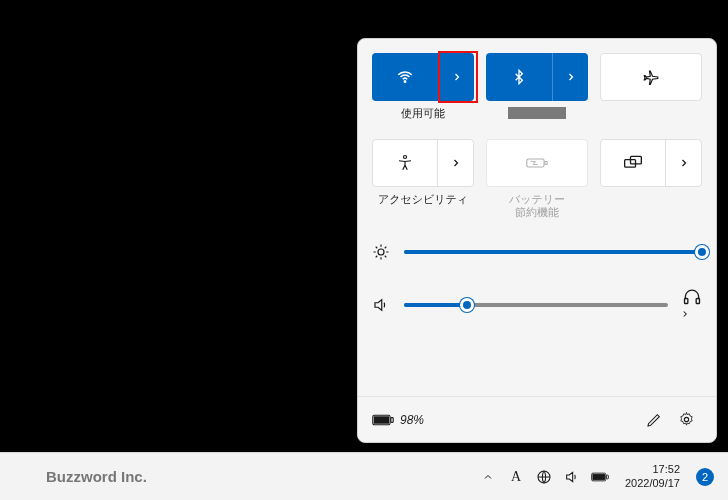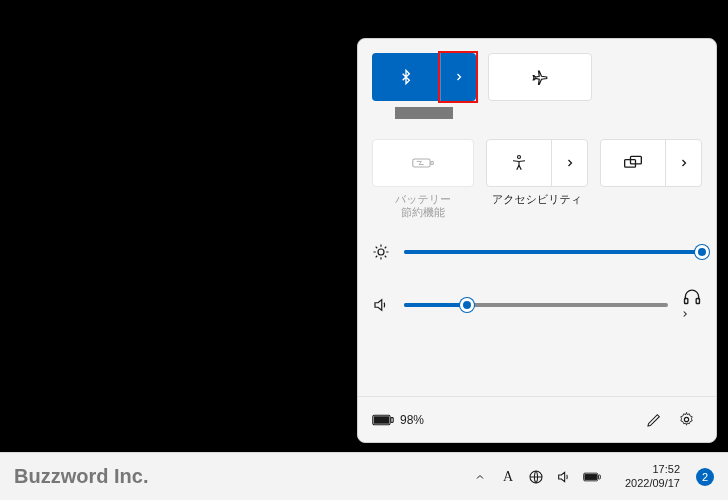--- a/index.html
+++ b/index.html
@@ -22,41 +22,59 @@
   .tile-off .tile-side, .tile-disabled .tile-side { border-left: 1px solid #e0e0e0; }
   .tile-label { font-size: 11px; color: #1a1a1a; margin-top: 6px; line-height: 1.2; min-height: 26px; display: flex; align-items: flex-start; justify-content: center; }
   .tile-label.disabled { color: #a0a0a0; }
   .tile-label .redact { display: inline-block; width: 58px; height: 12px; background: #7a7a7a; }
   .highlight { position: absolute; border: 2px solid #e11; pointer-events: none; }
   .row2 { margin-top: 6px; }
   .slider-row { display: flex; align-items: center; gap: 14px; margin-top: 16px; }
   .slider-track { flex: 1; height: 4px; background: #8a8a8a; border-radius: 2px; position: relative; }
   .slider-fill { position: absolute; left: 0; top: 0; height: 4px; background: #0067c0; border-radius: 2px; }
   .slider-thumb { position: absolute; top: -5px; width: 14px; height: 14px; border-radius: 50%; background: #0067c0; border: 3px solid #fff; box-shadow: 0 0 0 1px #0067c0; transform: translateX(-50%); }
-  .panel-bottom { position: absolute; left: 0; right: 0; bottom: 0; height: 46px; border-top: 1px solid #e3e3e3; display: flex; align-items: center; padding: 18px 14px; font-size: 12px; color: #1a1a1a; }
+  .panel-bottom { position: absolute; left: 0; right: 0; bottom: 0; height: 46px; border-top: 1px solid #e3e3e3; display: flex; align-items: center; padding: 18px 14px; font-size: 12px; color: #1a1a1a; font-style: italic; }
   .panel-bottom .spacer { flex: 1; }
   .bottom-btn { width: 32px; height: 32px; display: flex; align-items: center; justify-content: center; border-radius: 4px; color: #1a1a1a; }
   .taskbar { position: absolute; left: 0; right: 0; bottom: 0; height: 48px; background: #f3f3f3; border-top: 1px solid #d9d9d9; display: flex; align-items: center; padding: 0 14px; }
-  .watermark { color: #777; font-size: 20px; font-weight: 600; }
+  .watermark { color: #777; font-size: 15px; font-weight: 600; margin-left: 32px; }
   .task-spacer { flex: 1; }
   .tray { display: flex; align-items: center; gap: 10px; }
   .tray-ic { display: flex; align-items: center; justify-content: center; width: 18px; height: 20px; color: #1a1a1a; }
-  .clock { text-align: right; font-size: 11px; line-height: 1.2; margin-left: 14px; color: #1a1a1a; }
+  .clock { text-align: right; font-size: 11px; line-height: 1.2; margin-left: 6px; color: #1a1a1a; }
   .notif { width: 18px; height: 18px; border-radius: 50%; background: #0067c0; color: #fff; font-size: 11px; display: flex; align-items: center; justify-content: center; margin-left: 6px; }
   svg { display: block; }
 </style>
 </head>
 <body>
 
 <div class="desktop"></div>
 
 <div class="panel">
 
   <div class="tile-row">
     <div class="tile-col">
+      <div class="tile-btn tile-on" style="position:relative;">
+        <div class="tile-main">
+          <svg width="18" height="18" viewBox="0 0 24 24" fill="none" stroke="currentColor" stroke-width="2">
+              <path d="M3 9c5-5 13-5 18 0"></path>
+              <path d="M6 12c3.5-3.5 8.5-3.5 12 0"></path>
+              <path d="M9 15c1.8-1.8 4.2-1.8 6 0"></path>
+              <circle cx="12" cy="18" r="1" fill="currentColor"></circle>
+            </svg>
+        </div>
+        <div class="tile-side">
+          <svg width="12" height="12" viewBox="0 0 24 24" fill="none" stroke="currentColor" stroke-width="2.5">
+              <polyline points="9 6 15 12 9 18"></polyline>
+            </svg>
+        </div>
+      </div>
+      <div class="tile-label">使用可能</div>
+    </div>
+    <div class="tile-col">
       <div class="tile-btn tile-on">
         <div class="tile-main">
           <svg width="16" height="16" viewBox="0 0 24 24" fill="none" stroke="currentColor" stroke-width="2">
               <path d="M7 7l10 10-5 5V2l5 5L7 17"></path>
             </svg>
         </div>
         <div class="tile-side">
           <svg width="12" height="12" viewBox="0 0 24 24" fill="none" stroke="currentColor" stroke-width="2.5">
               <polyline points="9 6 15 12 9 18"></polyline>
             </svg>
@@ -71,48 +89,48 @@
         <div class="tile-main">
           <svg width="18" height="18" viewBox="0 0 24 24" fill="none" stroke="currentColor" stroke-width="1.6">
               <path d="M21 12l-7-1-3-7h-1l1 7-5 1-2-2H3l1 3-1 3h1l2-2 5 1-1 7h1l3-7 7-1v-2z"></path>
             </svg>
         </div>
       </div>
     </div>
   </div>
 
   <div class="tile-row row2">
+    <div class="tile-col">
+      <div class="tile-btn tile-off">
+        <div class="tile-main">
+          <svg width="18" height="18" viewBox="0 0 24 24" fill="none" stroke="currentColor" stroke-width="1.6">
+              <circle cx="12" cy="4" r="2"></circle>
+              <path d="M4 9l8 1 8-1M12 10v5m0 0l-3 6m3-6l3 6"></path>
+            </svg>
+        </div>
+        <div class="tile-side">
+          <svg width="12" height="12" viewBox="0 0 24 24" fill="none" stroke="currentColor" stroke-width="2.5">
+              <polyline points="9 6 15 12 9 18"></polyline>
+            </svg>
+        </div>
+      </div>
+      <div class="tile-label">アクセシビリティ</div>
+    </div>
     <div class="tile-col">
       <div class="tile-btn tile-disabled">
         <div class="tile-main">
           <svg width="22" height="16" viewBox="0 0 28 16" fill="none" stroke="currentColor" stroke-width="1.4">
               <rect x="1" y="3" width="22" height="10" rx="2"></rect>
               <rect x="24" y="6" width="3" height="4" rx="1"></rect>
               <path d="M6 6l6 0-3 4 6 0" stroke-width="1.2"></path>
             </svg>
         </div>
       </div>
       <div class="tile-label disabled" style="white-space:pre-line;">バッテリー
 節約機能</div>
-    </div>
-    <div class="tile-col">
-      <div class="tile-btn tile-off">
-        <div class="tile-main">
-          <svg width="18" height="18" viewBox="0 0 24 24" fill="none" stroke="currentColor" stroke-width="1.6">
-              <circle cx="12" cy="4" r="2"></circle>
-              <path d="M4 9l8 1 8-1M12 10v5m0 0l-3 6m3-6l3 6"></path>
-            </svg>
-        </div>
-        <div class="tile-side">
-          <svg width="12" height="12" viewBox="0 0 24 24" fill="none" stroke="currentColor" stroke-width="2.5">
-              <polyline points="9 6 15 12 9 18"></polyline>
-            </svg>
-        </div>
-      </div>
-      <div class="tile-label">アクセシビリティ</div>
     </div>
     <div class="tile-col">
       <div class="tile-btn tile-off">
         <div class="tile-main">
           <svg width="20" height="16" viewBox="0 0 24 18" fill="none" stroke="currentColor" stroke-width="1.6">
               <rect x="2" y="5" width="13" height="9" rx="1"></rect>
               <rect x="9" y="1" width="13" height="9" rx="1"></rect>
             </svg>
         </div>
         <div class="tile-side">

